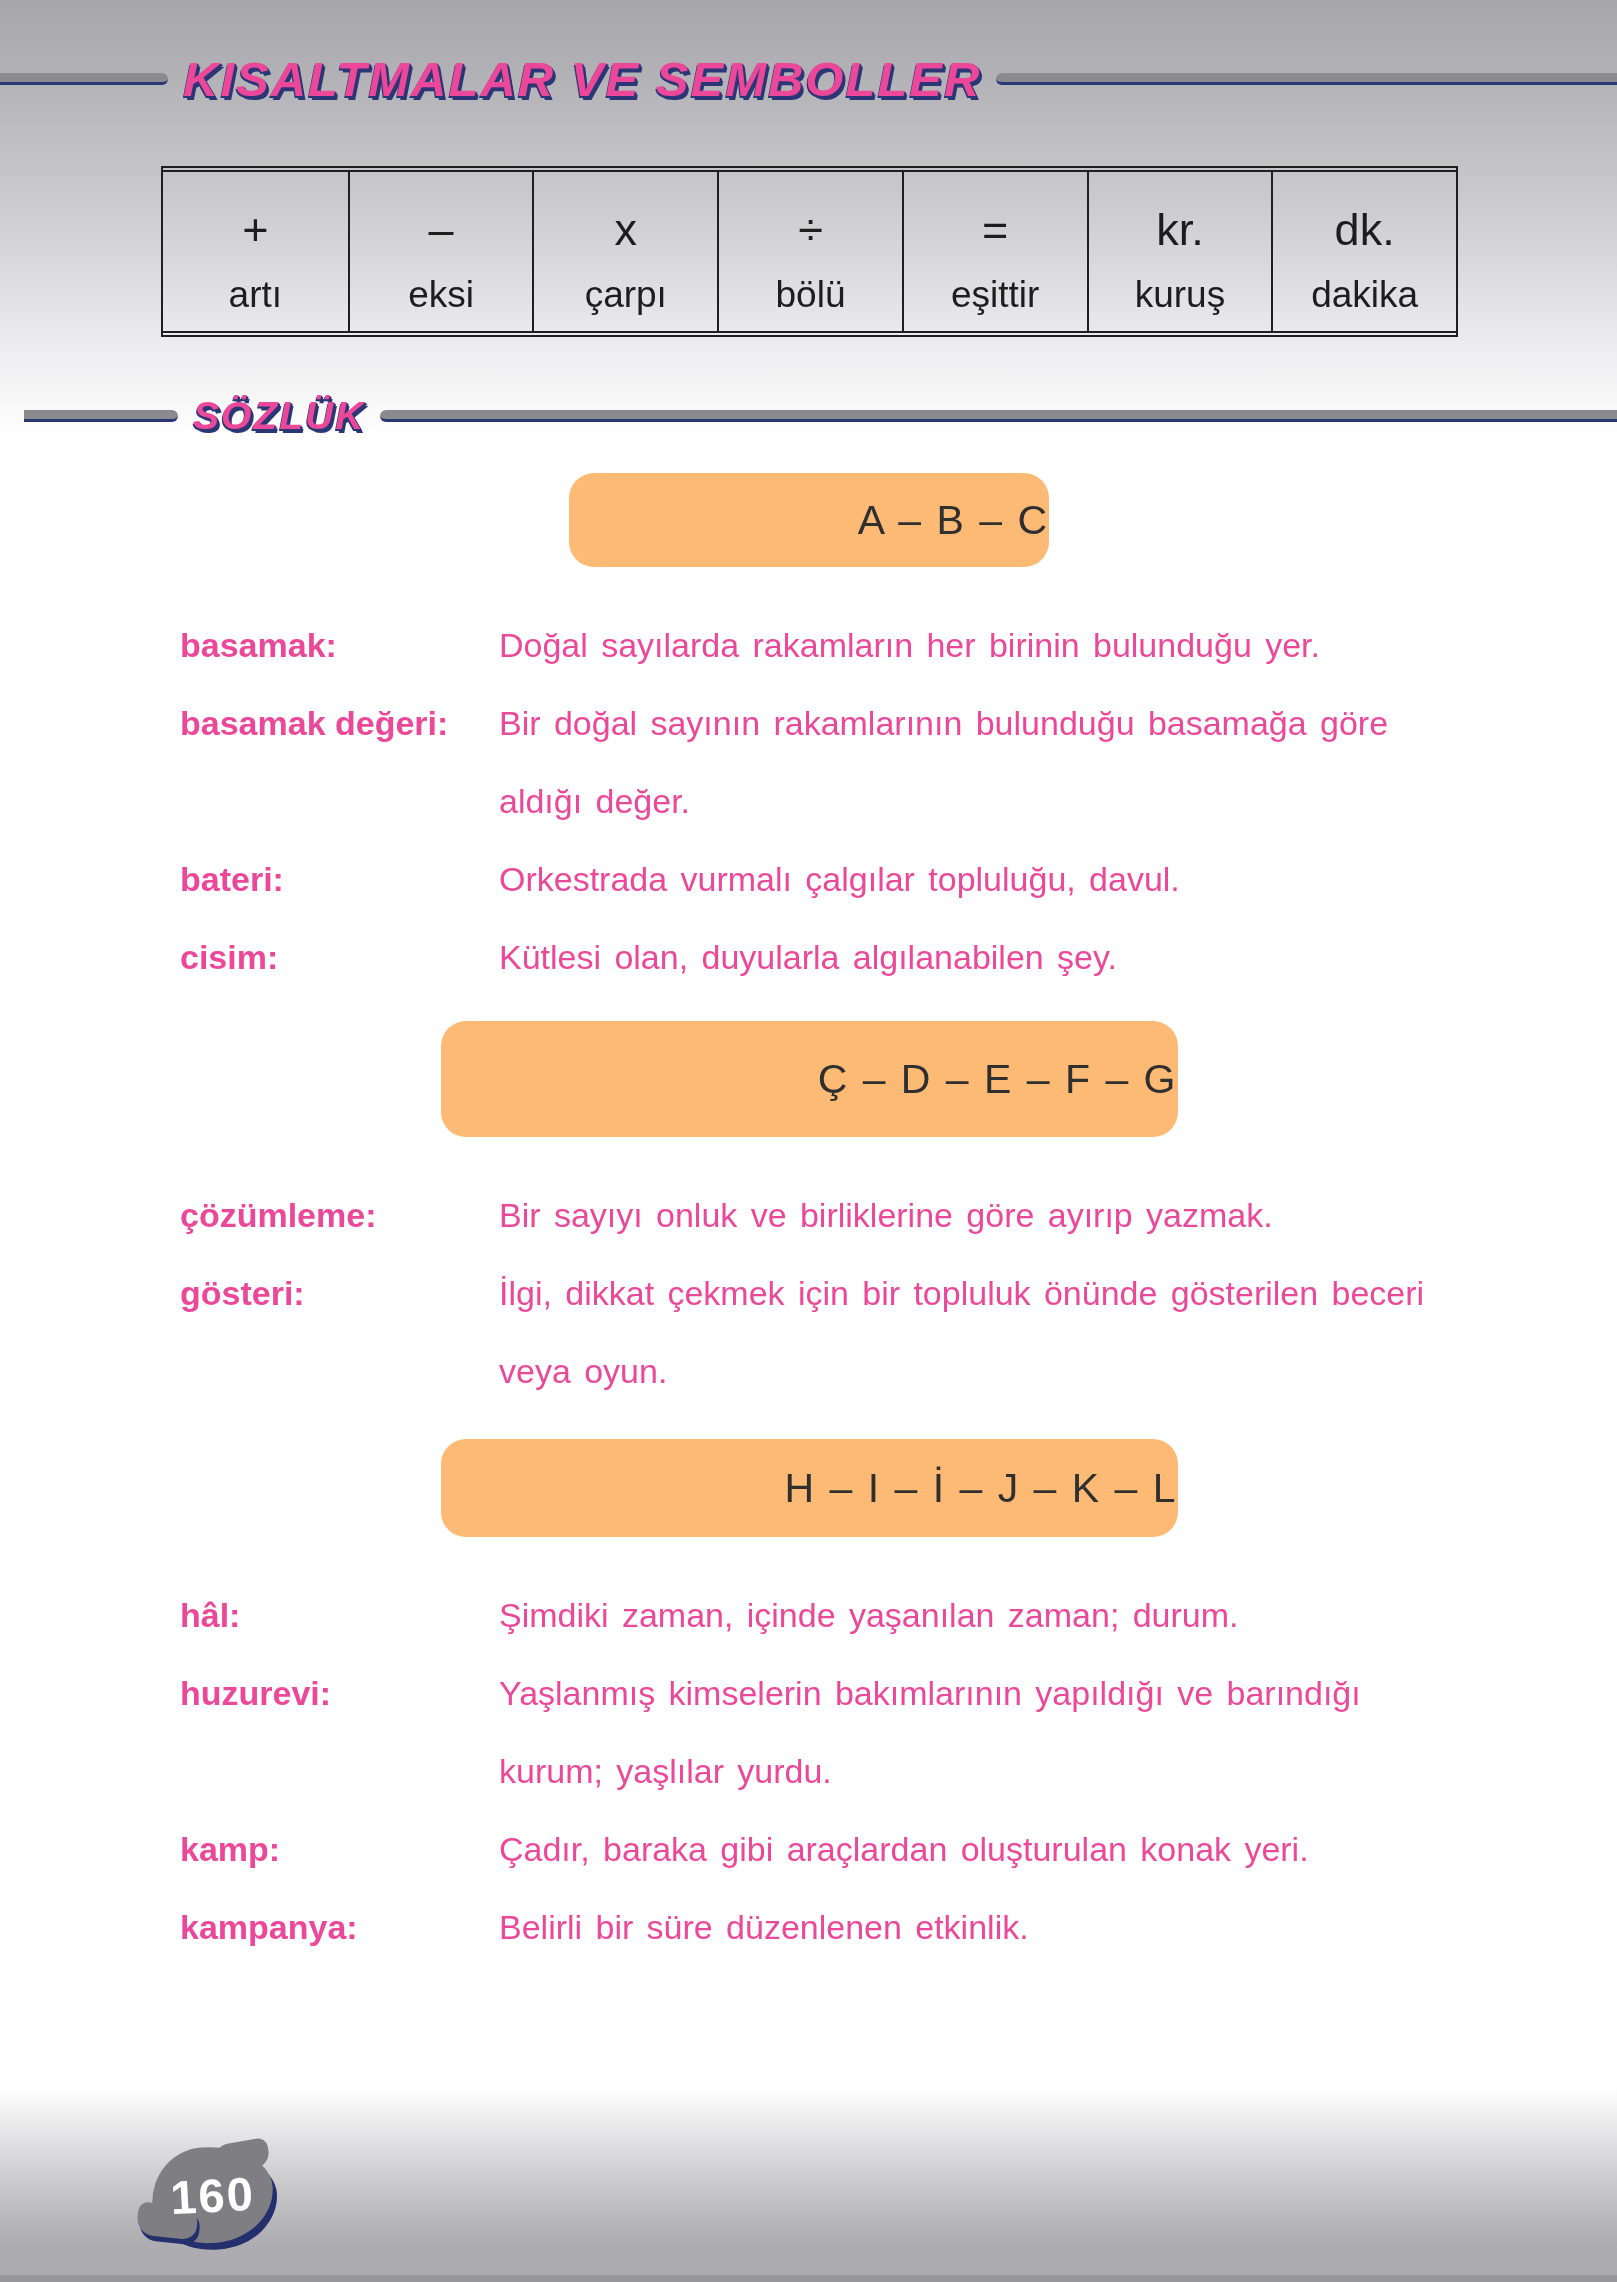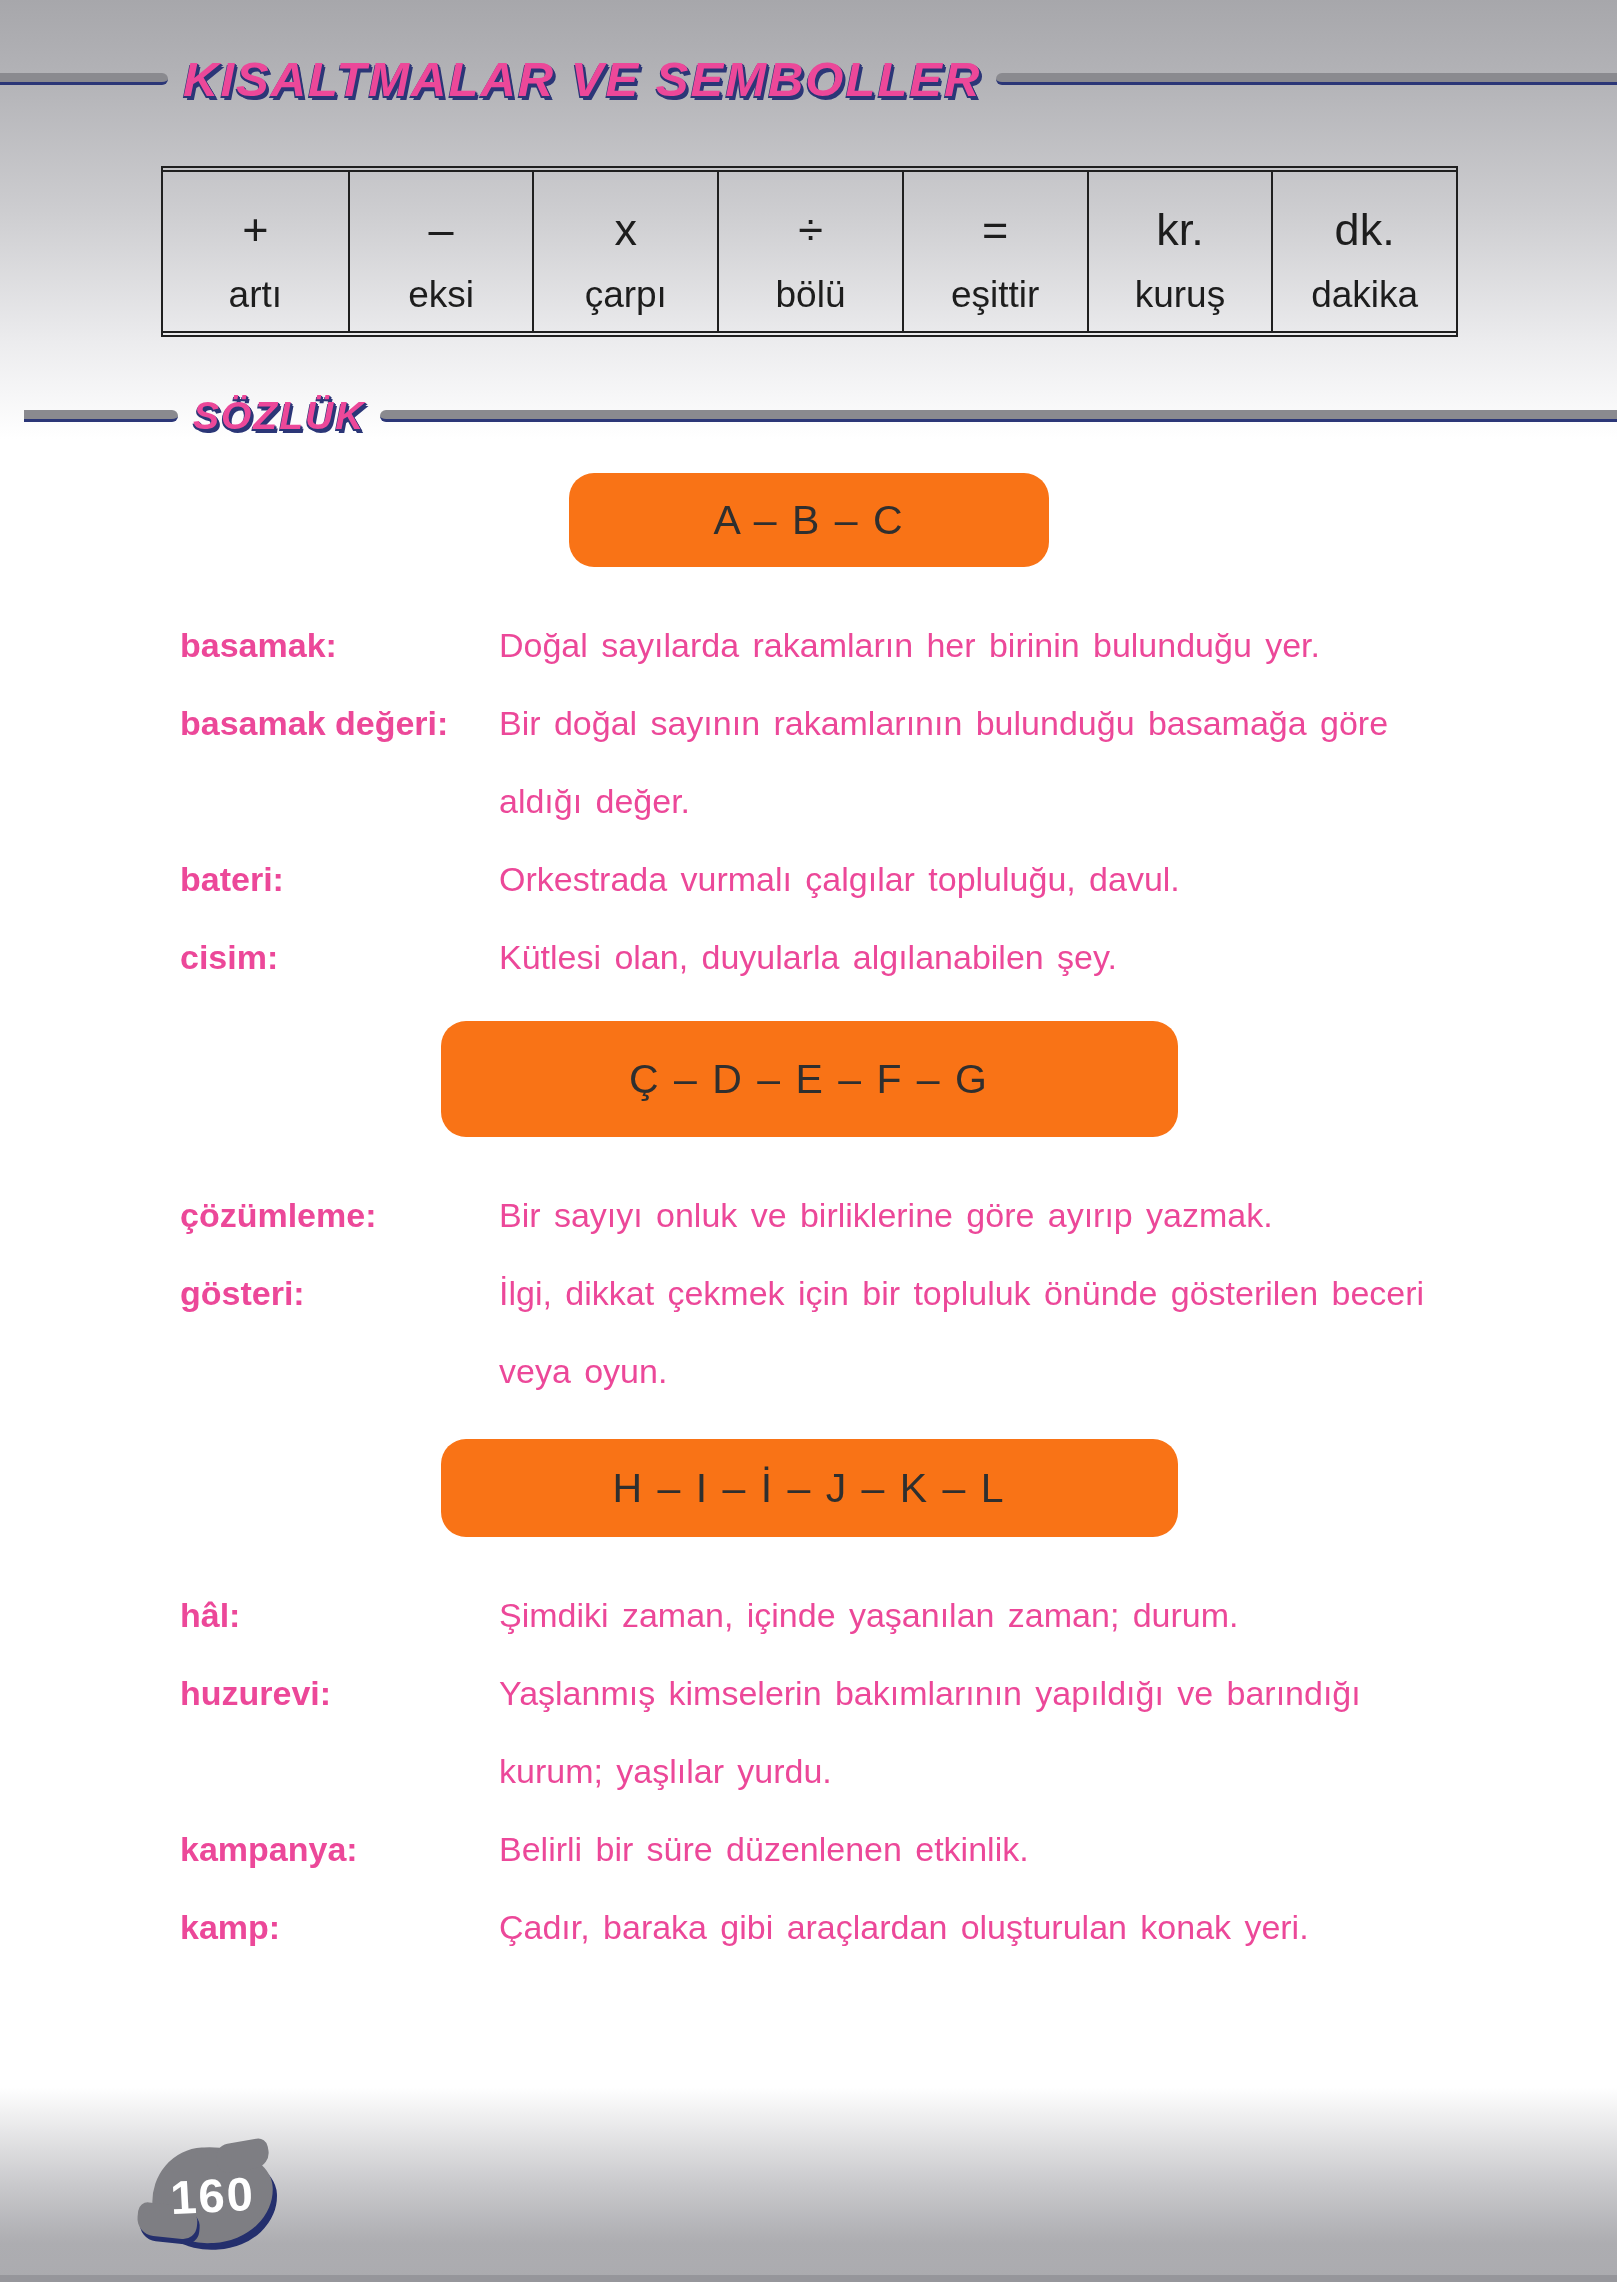--- a/index.html
+++ b/index.html
@@ -77,24 +77,24 @@
   .cell { border-left: 2.9px solid #1f1f1f; text-align: center; padding: 13.7px 0 15.6px; }
   .cell:first-child { border-left: none; }
   .cell .sym {
     font-size: 45px; height: 88px; color: #1d1d1d;
     display: flex; align-items: center; justify-content: center;
   }
   .cell .word { font-size: 37px; color: #1d1d1d; }
 
   
   .letter-box {
-    background: #f97316;
+    background: #fdba74;
     border-radius: 25px;
     margin-left: auto; margin-right: auto;
-    display: flex; align-items: center; justify-content: center;
+    display: flex; align-items: center; justify-content: flex-end;
     color: #2f2f2f;
     font-size: 41px;
     letter-spacing: 2px;
   }
   .lb-1 { width: 480px; height: 94px; margin-top: 35px; }
   .lb-2 { width: 737px; height: 116px; margin-top: 25px; }
   .lb-3 { width: 737px; height: 98px; margin-top: 29px; }
 
   
   .entries { margin: 39px 168px 0 180px; }
@@ -238,26 +238,26 @@
     <div class="entries">
       <div class="entry">
         <div class="term">hâl:</div>
         <div class="def">Şimdiki zaman, içinde yaşanılan zaman; durum.</div>
       </div>
       <div class="entry">
         <div class="term">huzurevi:</div>
         <div class="def">Yaşlanmış kimselerin bakımlarının yapıldığı ve barındığı kurum; yaşlılar yurdu.</div>
       </div>
       <div class="entry">
+        <div class="term">kamp:</div>
+        <div class="def">Çadır, baraka gibi araçlardan oluşturulan konak yeri.</div>
+      </div>
+      <div class="entry">
         <div class="term">kampanya:</div>
         <div class="def">Belirli bir süre düzenlenen etkinlik.</div>
-      </div>
-      <div class="entry">
-        <div class="term">kamp:</div>
-        <div class="def">Çadır, baraka gibi araçlardan oluşturulan konak yeri.</div>
       </div>
     </div>
 
   </div>
 
   <div class="badge">
     <span class="pnum">160</span>
   </div>
 </div>
 

